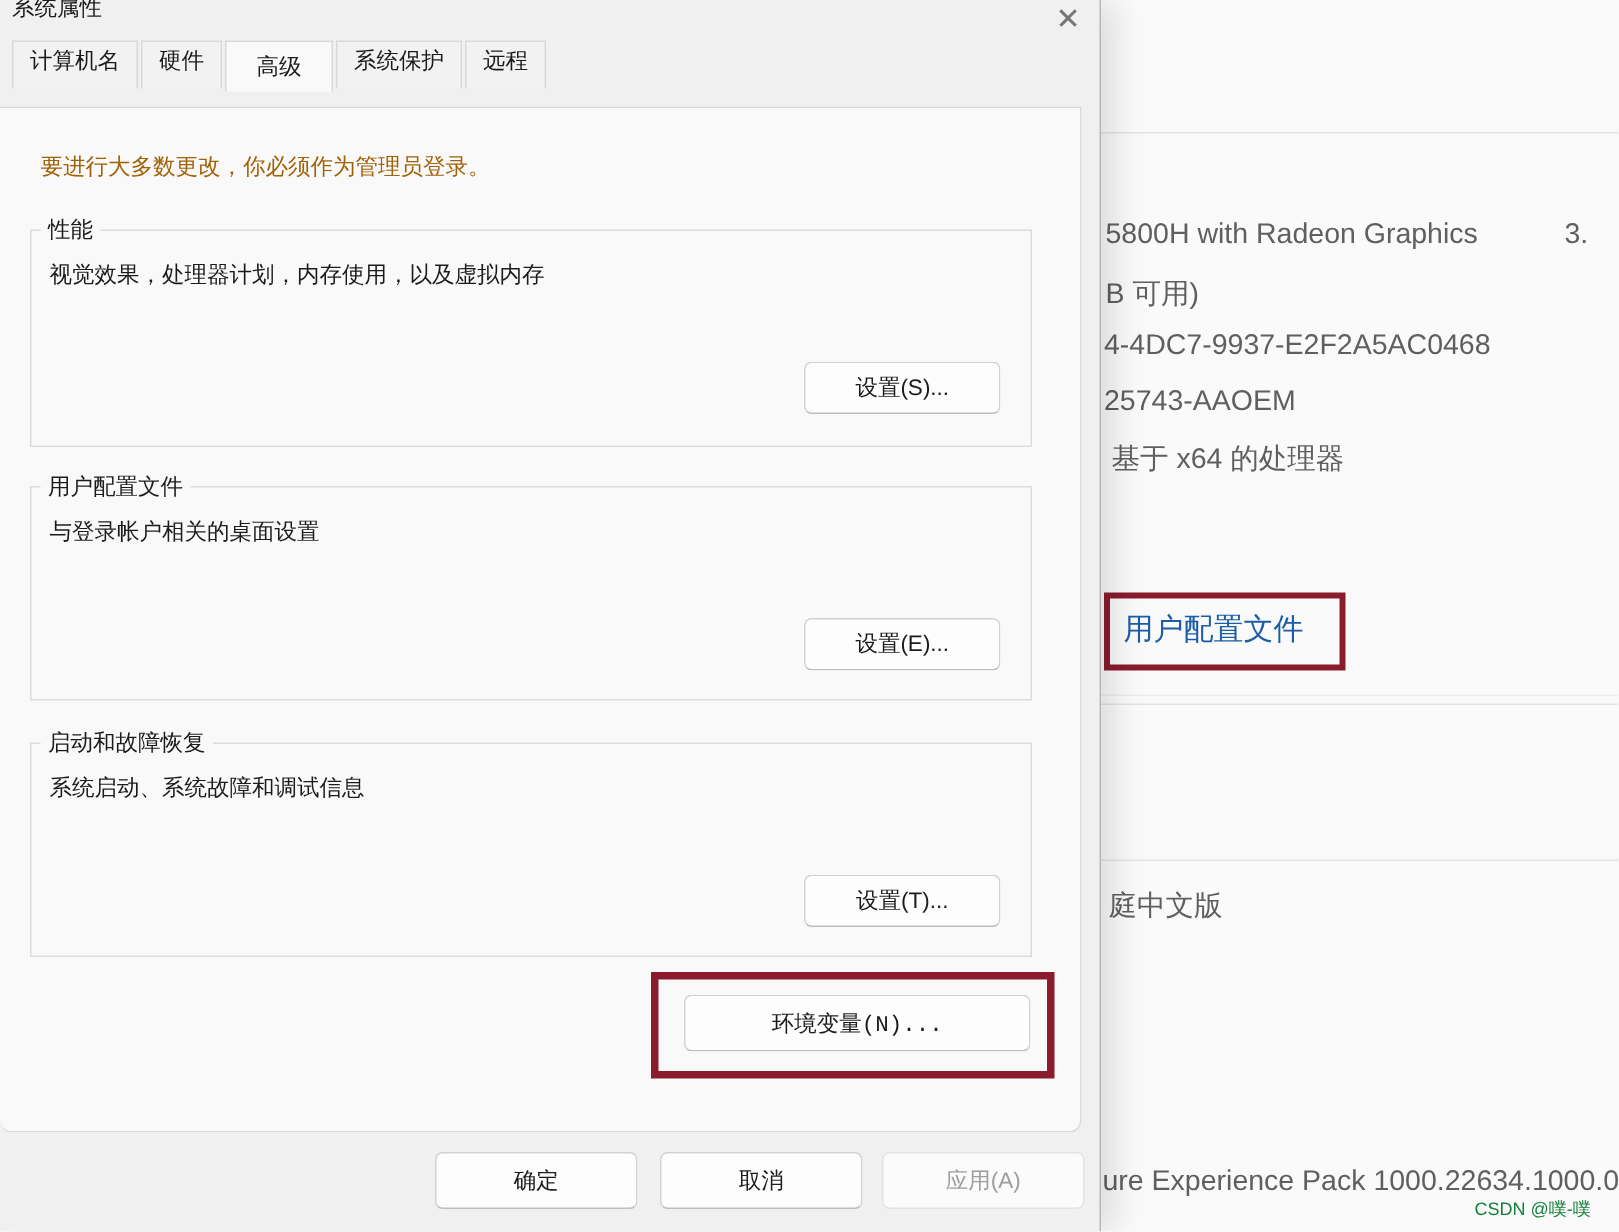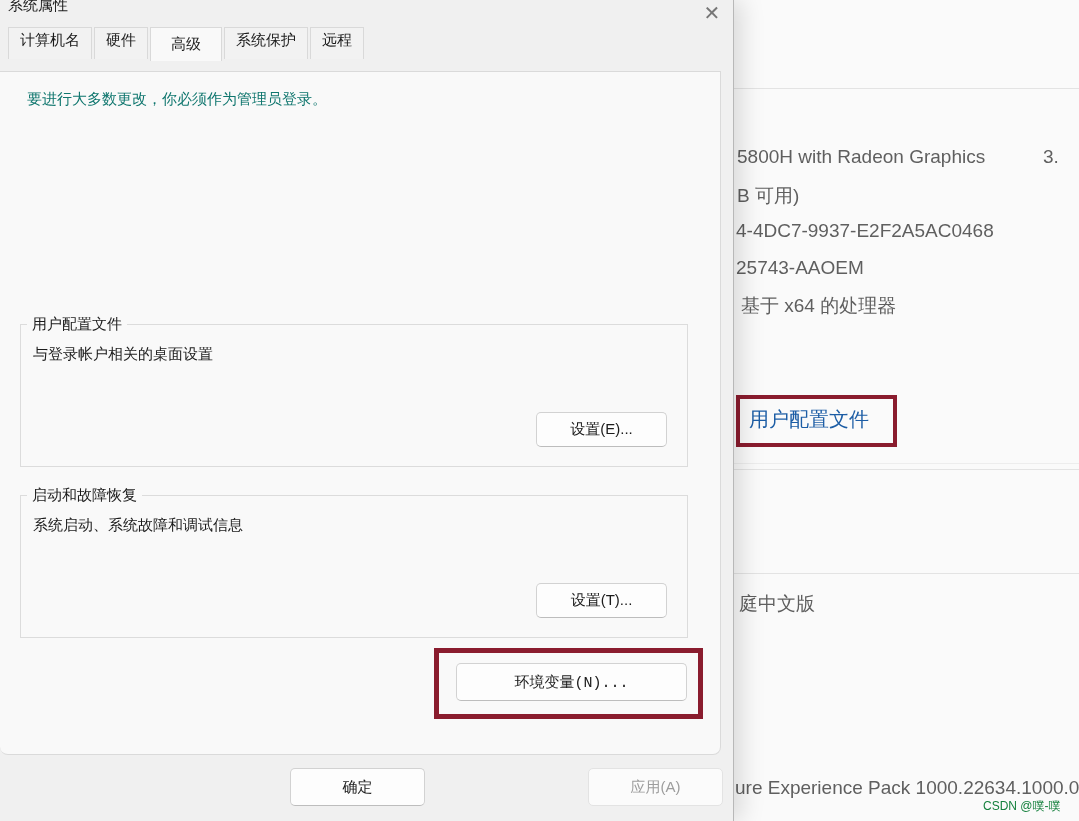--- a/index.html
+++ b/index.html
@@ -24,21 +24,21 @@
                font-size:20px; line-height:26px; color:#767676; cursor:pointer; }
 
   .tabbar { position:absolute; left:8px; top:27px; display:flex; z-index:3; }
   .tab { background:#f2f2f2; border:1px solid #d9d9d9; border-bottom:none; padding:3px 11px;
          font-size:15px; color:#1b1b1b; margin-right:2px; white-space:nowrap; }
   .tab.selected { background:#f9f9f9; padding:7px 20px; margin-bottom:-2px; position:relative; z-index:4; }
 
   .page { position:absolute; left:0; top:71px; width:721px; height:684px; background:#f9f9f9;
           border-top:1px solid #dadada; border-right:1px solid #dadada; border-bottom:1px solid #dadada;
           border-radius:0 0 8px 8px; z-index:2; }
-  .admin-note { position:absolute; left:27px; top:18px; font-size:15px; color:#0f766e; }
+  .admin-note { position:absolute; left:27px; top:30px; font-size:15px; color:#a16207; }
 
   .groupbox { position:absolute; left:20px; width:668px; border:1px solid #dcdcdc; }
   .gb1 { top:81px;  height:145px; }
   .gb2 { top:252px; height:143px; }
   .gb3 { top:423px; height:143px; }
   .gb-legend { position:absolute; top:-10px; left:6px; background:#f9f9f9; padding:0 5px;
                font-size:15px; color:#1b1b1b; }
   .gb-desc { position:absolute; left:12px; top:20px; font-size:15px; color:#1b1b1b; white-space:nowrap; }
 
   .btn { background:#fdfdfd; border:1px solid #d2d2d2; border-bottom-color:#bdbdbd; border-radius:5px;
@@ -90,35 +90,41 @@
       <div class="tab">计算机名</div>
       <div class="tab">硬件</div>
       <div class="tab selected">高级</div>
       <div class="tab">系统保护</div>
       <div class="tab">远程</div>
     </div>
 
     <div class="page">
       <div class="admin-note">要进行大多数更改，你必须作为管理员登录。</div>
 
+      <div class="groupbox gb1">
+        <span class="gb-legend">性能</span>
+        <span class="gb-desc">视觉效果，处理器计划，内存使用，以及虚拟内存</span>
+        <button class="btn gb-btn">设置(S)...</button>
+      </div>
 
       <div class="groupbox gb2">
         <span class="gb-legend">用户配置文件</span>
         <span class="gb-desc">与登录帐户相关的桌面设置</span>
         <button class="btn gb-btn">设置(E)...</button>
       </div>
 
       <div class="groupbox gb3">
         <span class="gb-legend">启动和故障恢复</span>
         <span class="gb-desc">系统启动、系统故障和调试信息</span>
         <button class="btn gb-btn">设置(T)...</button>
       </div>
 
       <div class="annot-box env-box">
         <button class="btn env-btn">环境变量(N)...</button>
       </div>
     </div>
 
     <button class="btn footer-btn btn-ok">确定</button>
+    <button class="btn footer-btn btn-cancel">取消</button>
     <button class="btn footer-btn btn-apply" disabled="">应用(A)</button>
   </div>
 
 </div>
 
 </body></html>

